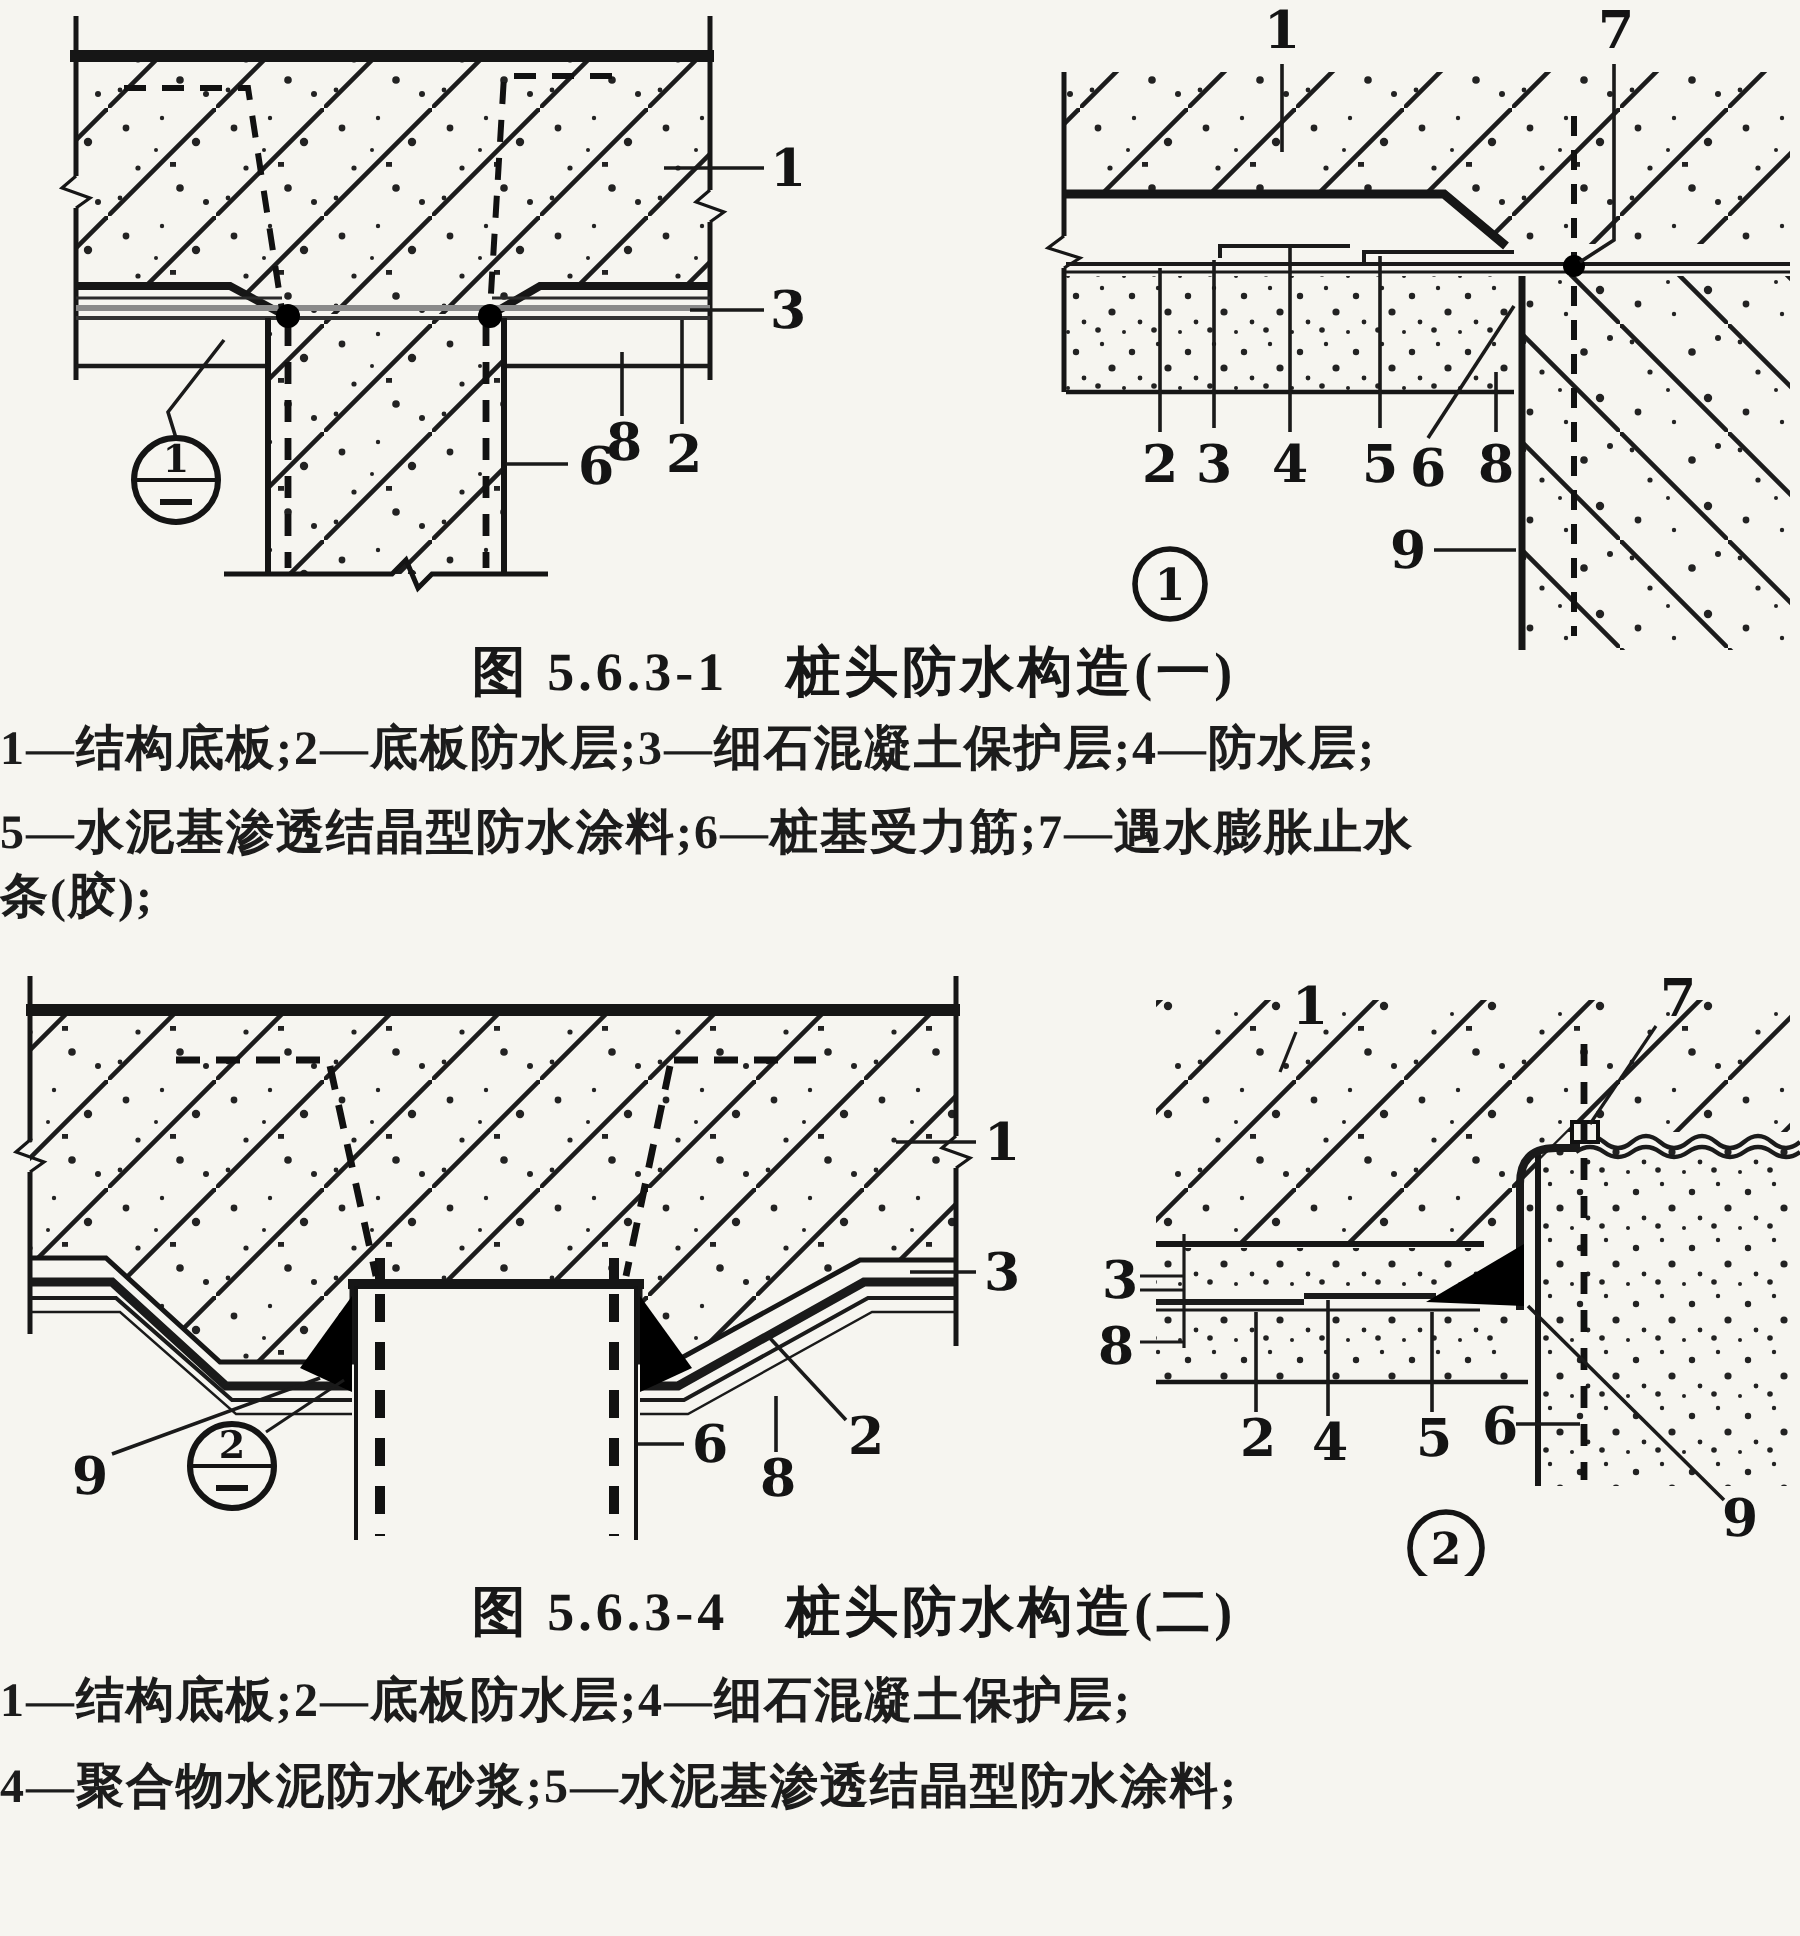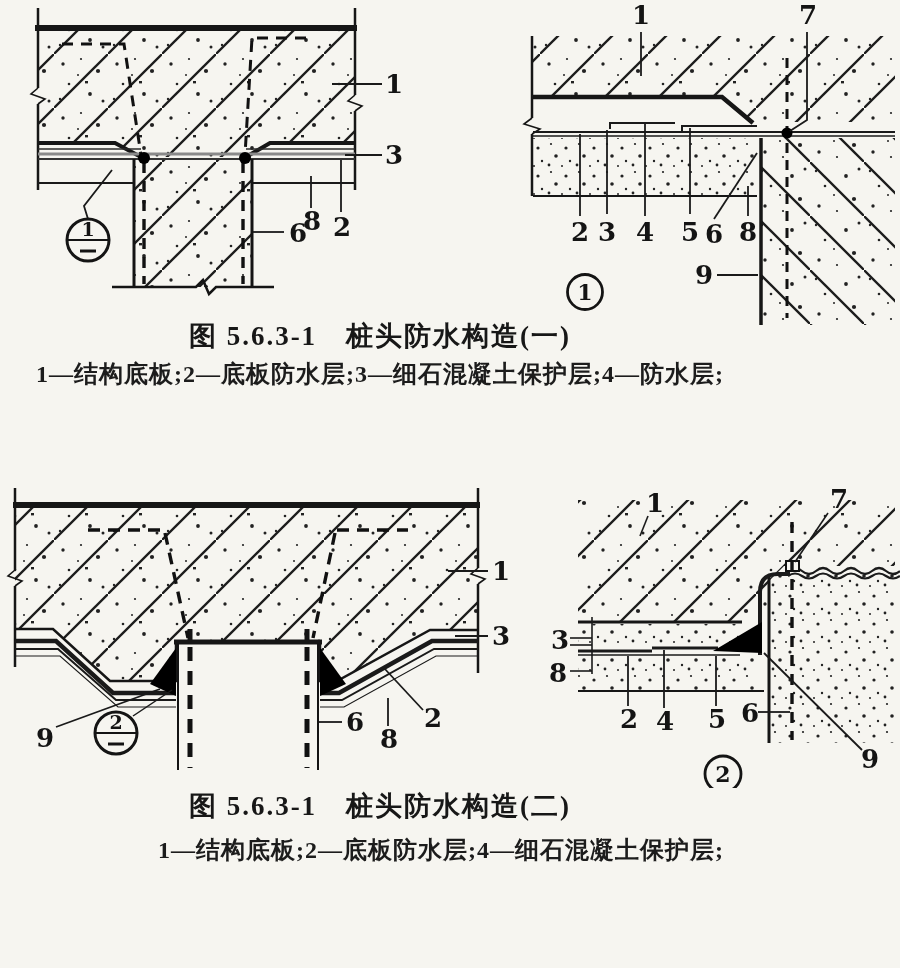--- a/index.html
+++ b/index.html
@@ -3,24 +3,24 @@
 <meta charset="utf-8">
 <style>
   html,body{margin:0;padding:0;background:#e8e8e6;}
   .page{
     position:relative;width:900px;height:968px;margin:0 auto;
     background:#f6f5f0;overflow:hidden;
     font-family:"Liberation Serif","DejaVu Serif",serif;color:#181818;
   }
   .caption{
     position:absolute;left:0;width:760px;text-align:center;
-    font-weight:bold;font-size:27px;letter-spacing:2px;color:#171717;
+    font-weight:bold;font-size:27px;letter-spacing:2px;color:#171717;padding-left:47px;
   }
   .legend-line{
-    position:absolute;left:0;width:724px;text-align:right;
+    position:absolute;left:0;width:724px;text-align:left;
     font-weight:bold;font-size:24px;letter-spacing:1px;color:#1c1c1c;
   }
   .diagram{position:absolute;}
   svg text{
     font-family:"DejaVu Serif","Liberation Serif",serif;
     font-weight:bold;fill:#141414;font-size:26px;text-anchor:middle;
   }
   svg text.circnum{font-size:22px;}
   svg text.bubnum{font-size:19px;}
 </style>
@@ -168,20 +168,21 @@
     <text x="748" y="241">8</text>
     <text x="704" y="284">9</text>
     <g>
       <circle cx="585" cy="292" r="17.5" fill="none" stroke="#141414" stroke-width="2.8"></circle>
       <text x="585" y="300" class="circnum">1</text>
     </g>
   </svg>
 
   <div class="caption" style="top:318px">图 5.6.3-1　桩头防水构造(一)</div>
   <div class="legend-line" style="top:358px">1—结构底板;2—底板防水层;3—细石混凝土保护层;4—防水层;</div>
+  <div class="legend-line" style="top:400px">5—水泥基渗透结晶型防水涂料;6—桩基受力筋;7—遇水膨胀止水条(胶);</div>
 
   <svg class="diagram" style="left:0;top:485px" width="520" height="300" viewBox="0 485 520 300">
     <polygon points="15,505 478,505 478,630 430,630 337,681 320,681 320,643 176,643 176,681 158,681 110,681 53,630 15,630" fill="url(#hd)"></polygon>
     <g stroke="#161616" fill="none">
       <line x1="13" y1="505" x2="480" y2="505" stroke-width="6"></line>
       <path d="M15,488 V570" stroke-width="2.5"></path>
       <polyline points="15,570 8,576 22,581 15,586" stroke-width="1.6"></polyline>
       <path d="M15,586 V667" stroke-width="2.5"></path>
       <path d="M478,488 V568" stroke-width="2.5"></path>
       <polyline points="478,568 471,574 485,579 478,584" stroke-width="1.6"></polyline>
@@ -283,16 +284,17 @@
     <text x="665" y="730">4</text>
     <text x="717" y="728">5</text>
     <text x="750" y="722">6</text>
     <text x="870" y="768">9</text>
     <g>
       <circle cx="723" cy="774" r="18" fill="none" stroke="#141414" stroke-width="2.8"></circle>
       <text x="723" y="782" class="circnum">2</text>
     </g>
   </svg>
 
-  <div class="caption" style="top:788px">图 5.6.3-1　桩头防水构造(二)</div>
+  <div class="caption" style="top:788px">图 5.6.3-4　桩头防水构造(二)</div>
   <div class="legend-line" style="top:834px">1—结构底板;2—底板防水层;4—细石混凝土保护层;</div>
+  <div class="legend-line" style="top:877px">4—聚合物水泥防水砂浆;5—水泥基渗透结晶型防水涂料;</div>
 
 </div>
 
 </body></html>

